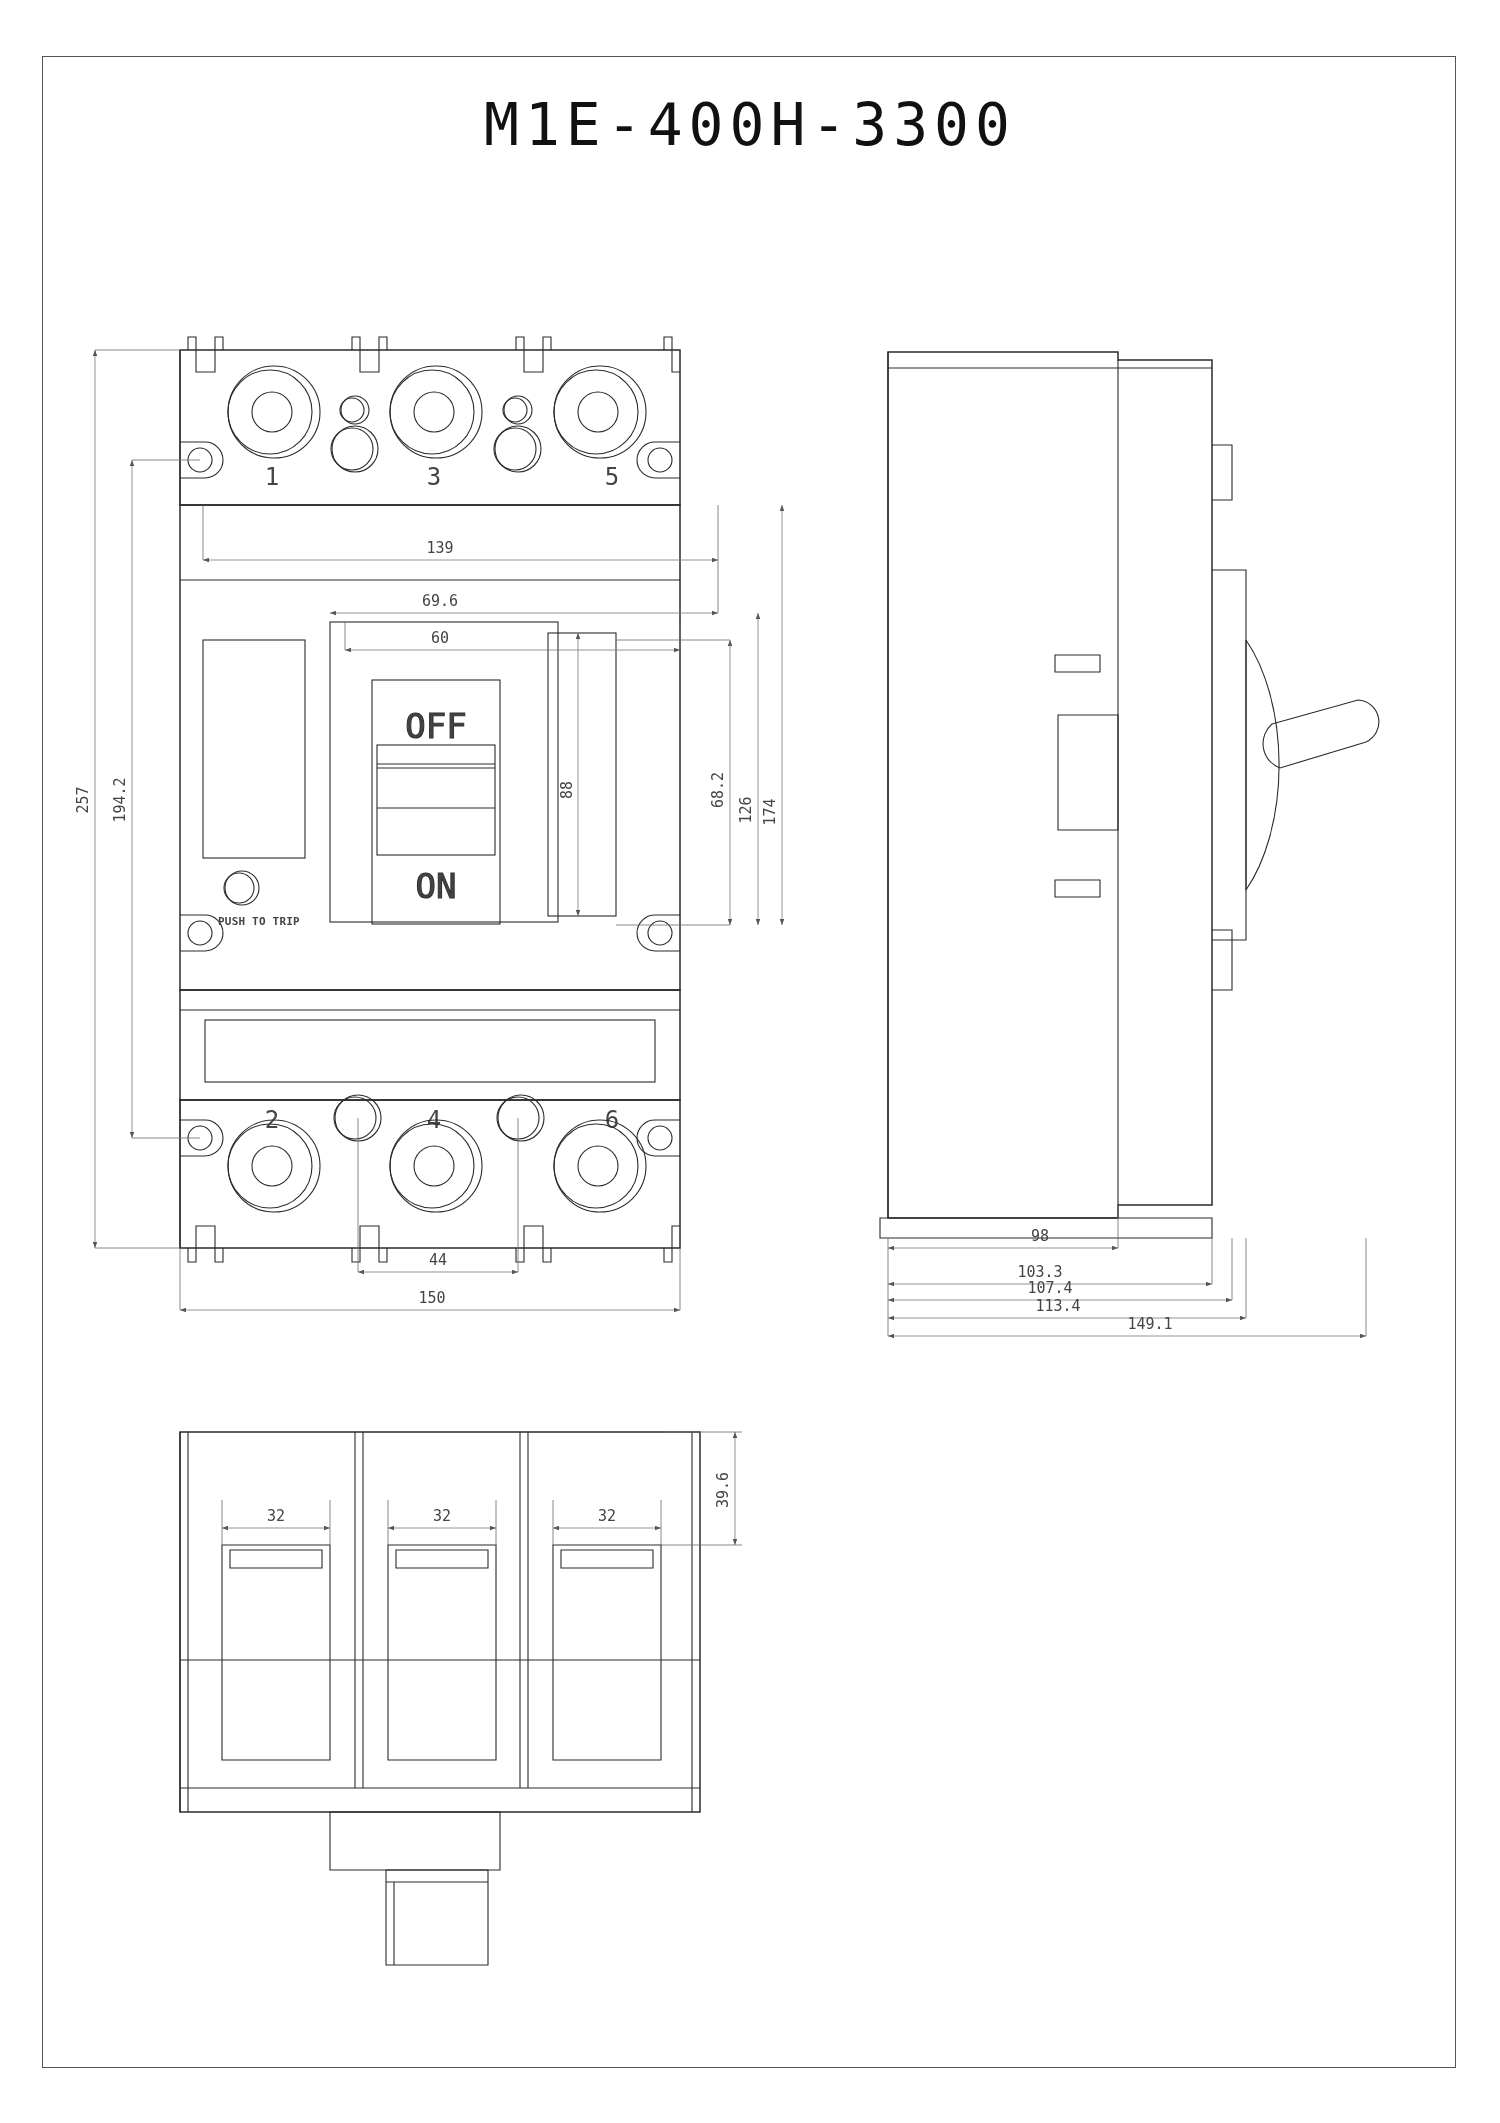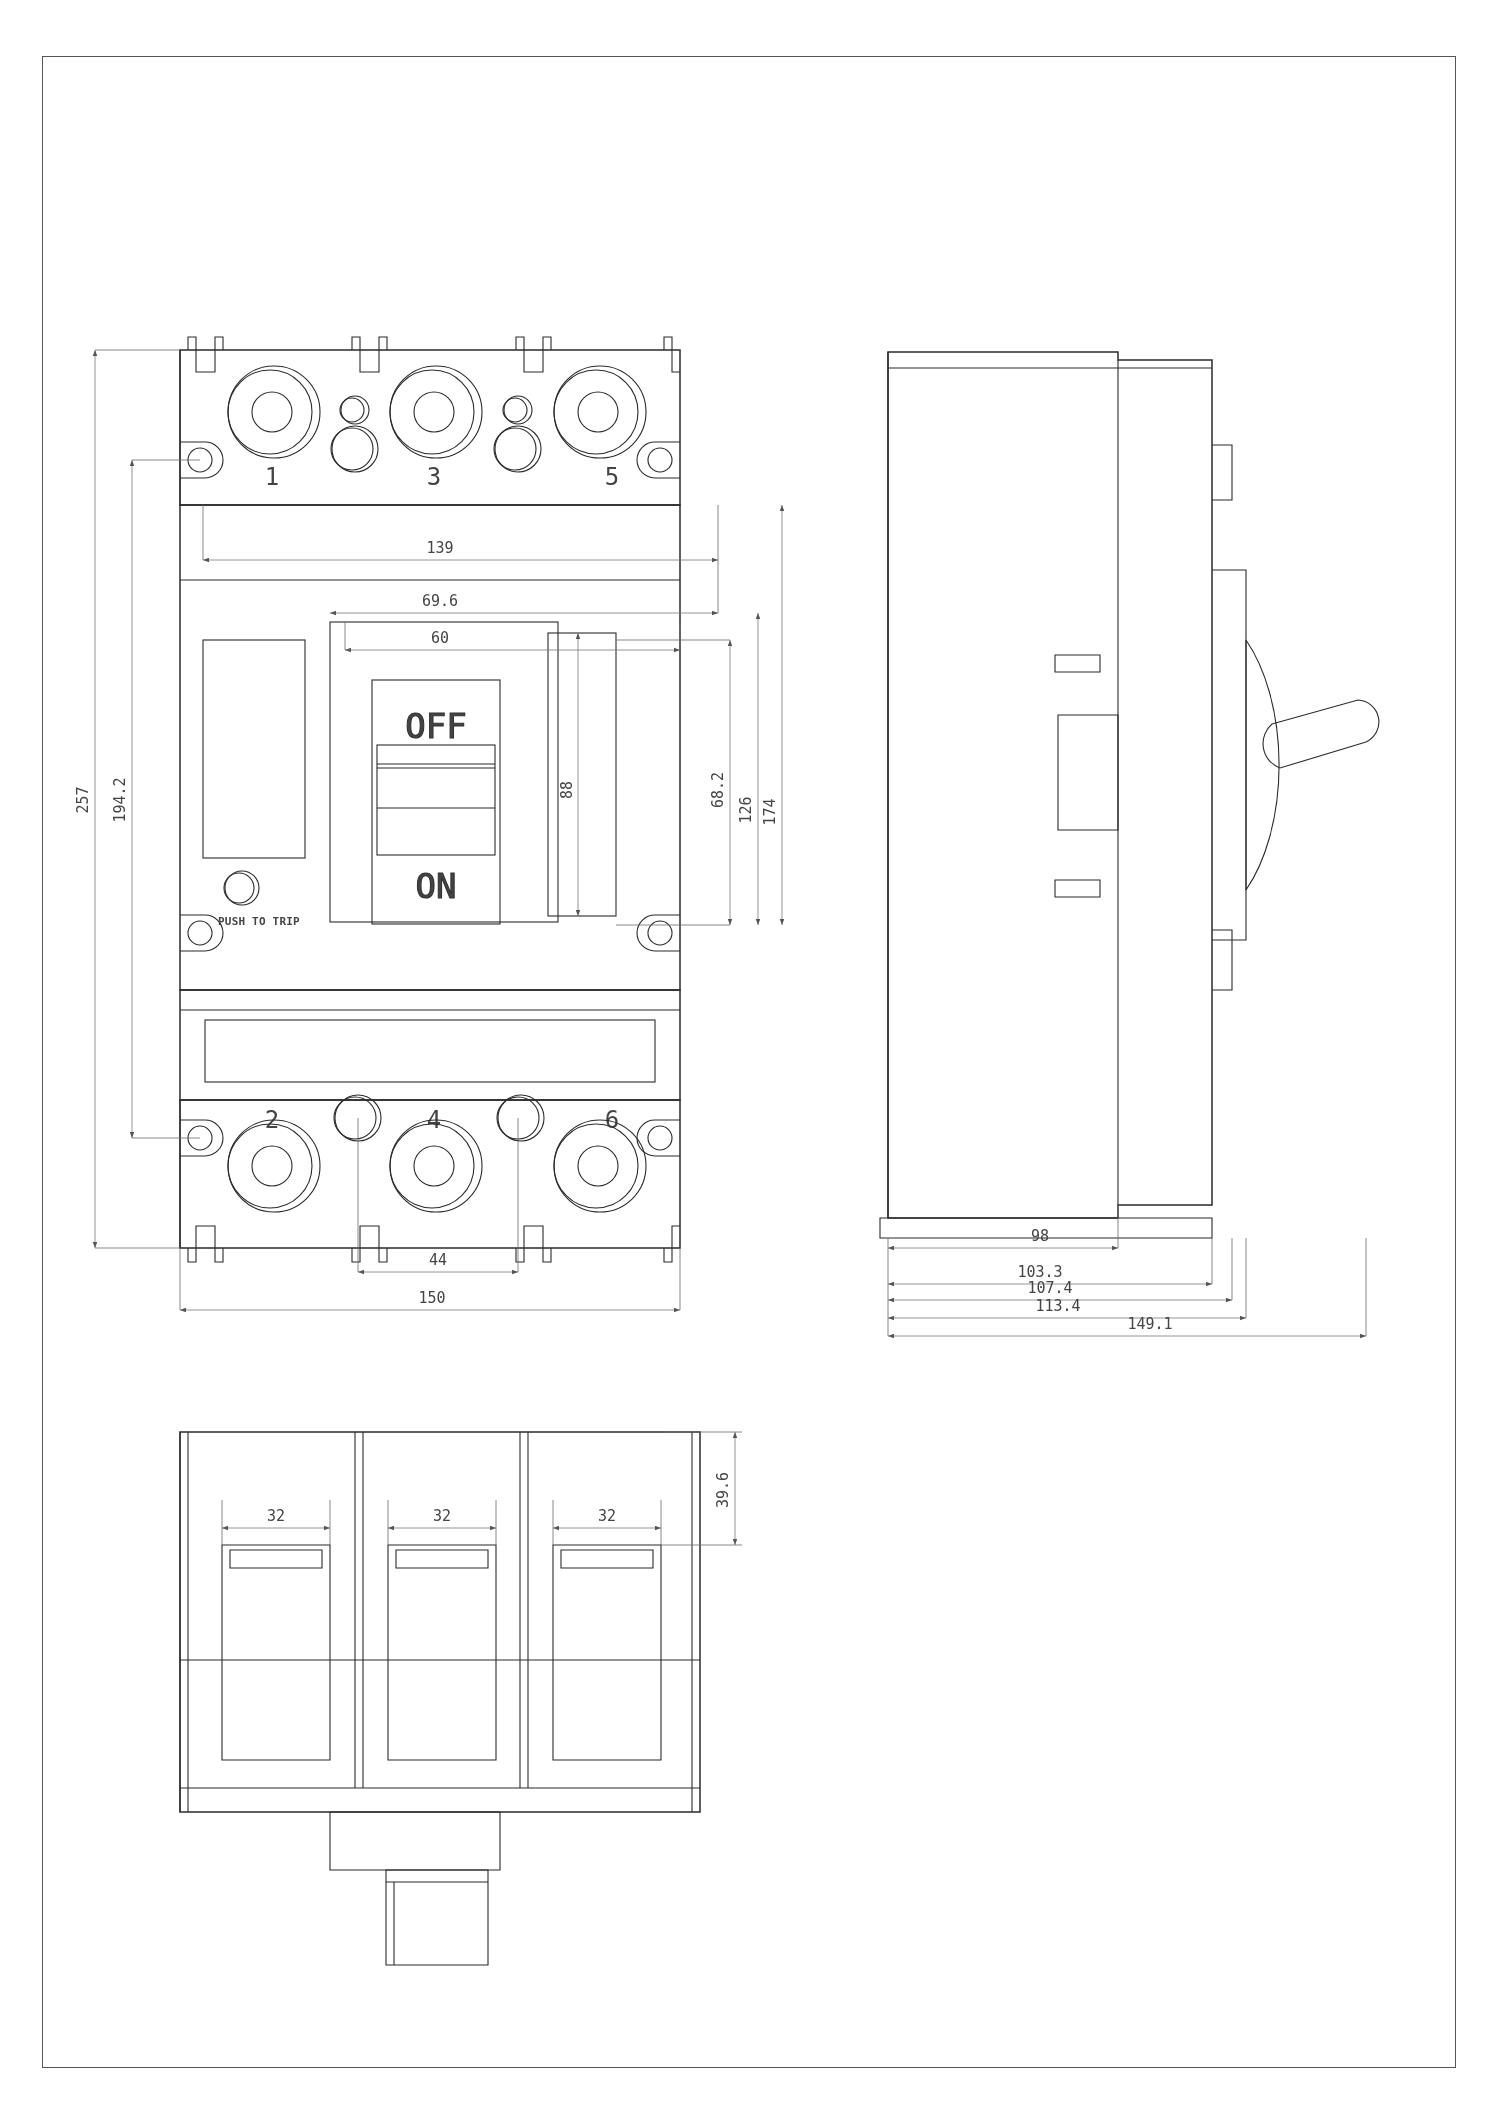--- a/index.html
+++ b/index.html
@@ -46,20 +46,21 @@
   .dim{fill:none;stroke:#7a7a7a;stroke-width:0.8;}
   .arw{fill:#555;stroke:none;}
 </style>
 </head>
 <body>
 
 <div id="sheet">
 
   <div id="border"></div>
 
+  <div id="title">M1E-400H-3300</div>
 
   <svg class="dwg" viewBox="0 0 1500 2123">
     <defs>
       <marker id="ar" markerWidth="9" markerHeight="9" refX="8" refY="3" orient="auto">
         <path d="M0,0 L8,3 L0,6 z" class="arw"></path>
       </marker>
       <marker id="arr" markerWidth="9" markerHeight="9" refX="1" refY="3" orient="auto">
         <path d="M9,0 L1,3 L9,6 z" class="arw"></path>
       </marker>
     </defs>

